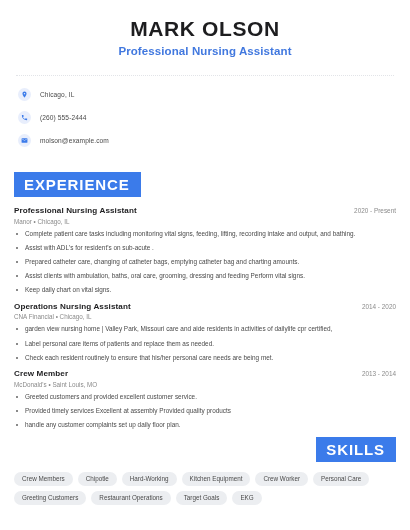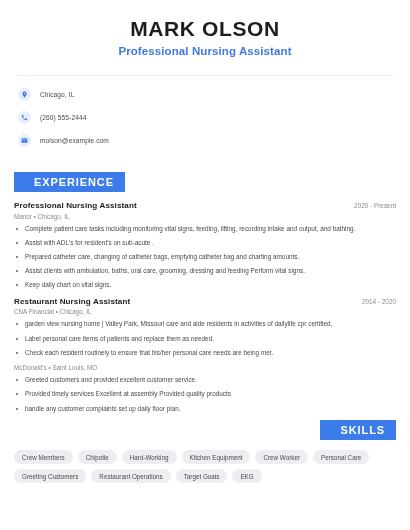--- a/index.html
+++ b/index.html
@@ -71,24 +71,24 @@
     color: #4a4a4a;
     letter-spacing: 0.1px;
   }
 
   
   .section { margin-top: 12px; }
   .section-badge {
     display: inline-block;
     background: #3b7bea;
     color: #ffffff;
-    font-size: 11px;
+    font-size: 15px;
     font-weight: bold;
     letter-spacing: 0.9px;
-    padding: 4px 11px 4px 20px;
+    padding: 4px 11px 4px 10px;
   }
 
   .jobs { margin-top: 9px; }
   .job { margin-bottom: 7px; }
   .job-head {
     display: flex;
     align-items: baseline;
     justify-content: space-between;
   }
   .job-role {
@@ -197,31 +197,35 @@
           <ul class="bullets">
             <li>Complete patient care tasks including monitoring vital signs, feeding, lifting, recording intake and output, and bathing.</li>
             <li>Assist with ADL's for resident's on sub-acute .</li>
             <li>Prepared catheter care, changing of catheter bags, emptying catheter bag and charting amounts.</li>
             <li>Assist clients with ambulation, baths, oral care, grooming, dressing and feeding Perform vital signs.</li>
             <li>Keep daily chart on vital signs.</li>
           </ul>
         </div>
         <div class="job">
           <div class="job-head">
-            <div class="job-role">Restaurant Nursing Assistant</div>
+            <div class="job-role">Operations Nursing Assistant</div>
             <div class="job-dates">2014 - 2020</div>
           </div>
           <div class="job-meta">CNA Financial • Chicago, IL</div>
           <ul class="bullets">
             <li>garden view nursing home | Valley Park, Missouri care and aide residents in activities of dailylife cpr certified,</li>
             <li>Label personal care items of patients and replace them as needed.</li>
             <li>Check each resident routinely to ensure that his/her personal care needs are being met.</li>
           </ul>
         </div>
         <div class="job">
+          <div class="job-head">
+            <div class="job-role">Crew Member</div>
+            <div class="job-dates">2013 - 2014</div>
+          </div>
           <div class="job-meta">McDonald's • Saint Louis, MO</div>
           <ul class="bullets">
             <li>Greeted customers and provided excellent customer service.</li>
             <li>Provided timely services Excellent at assembly Provided quality products</li>
             <li>handle any customer complaints set up daily floor plan.</li>
           </ul>
         </div>
       </div>
   </div>
 

